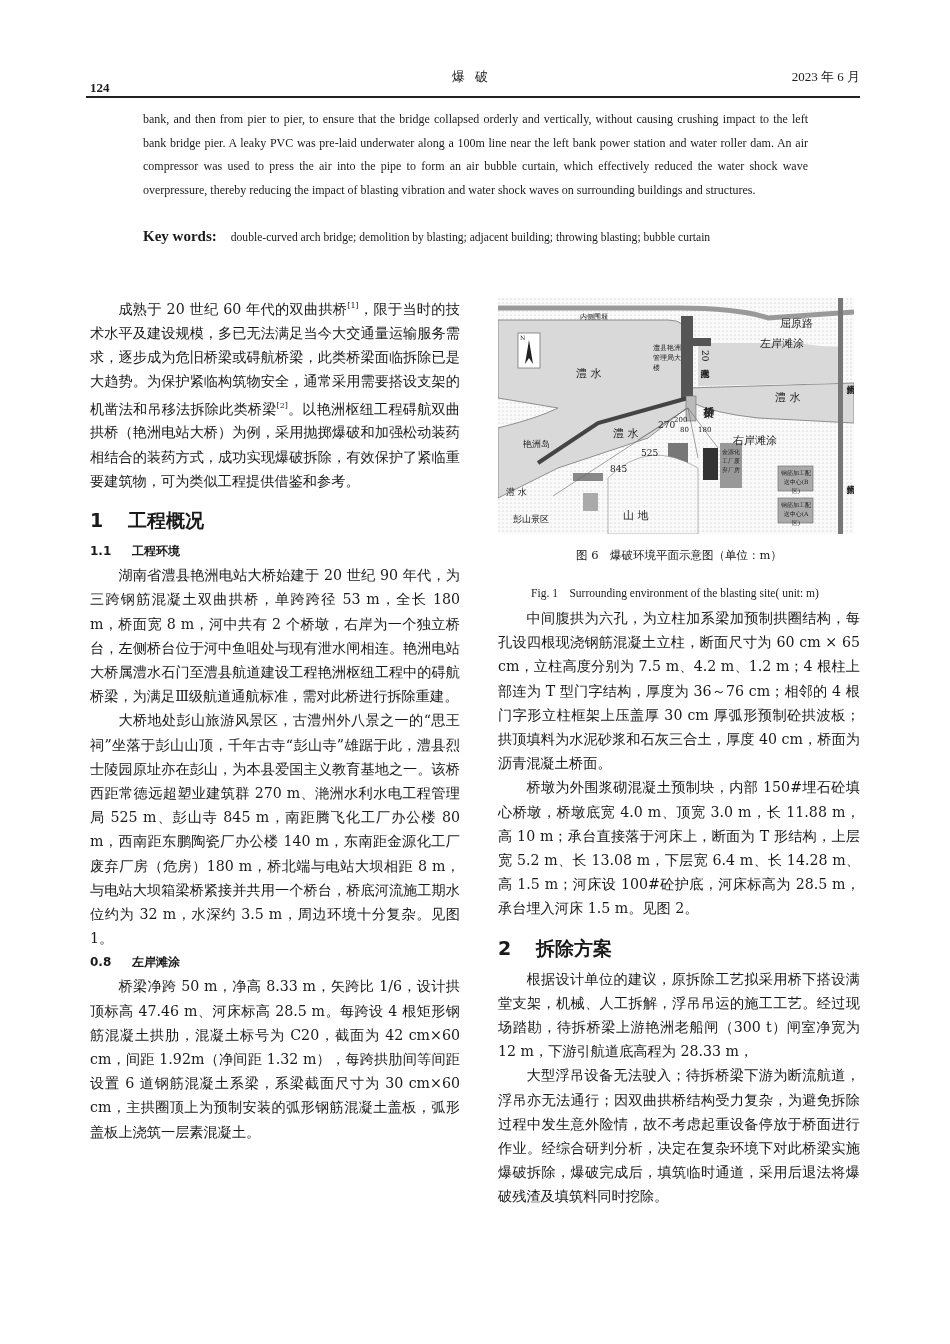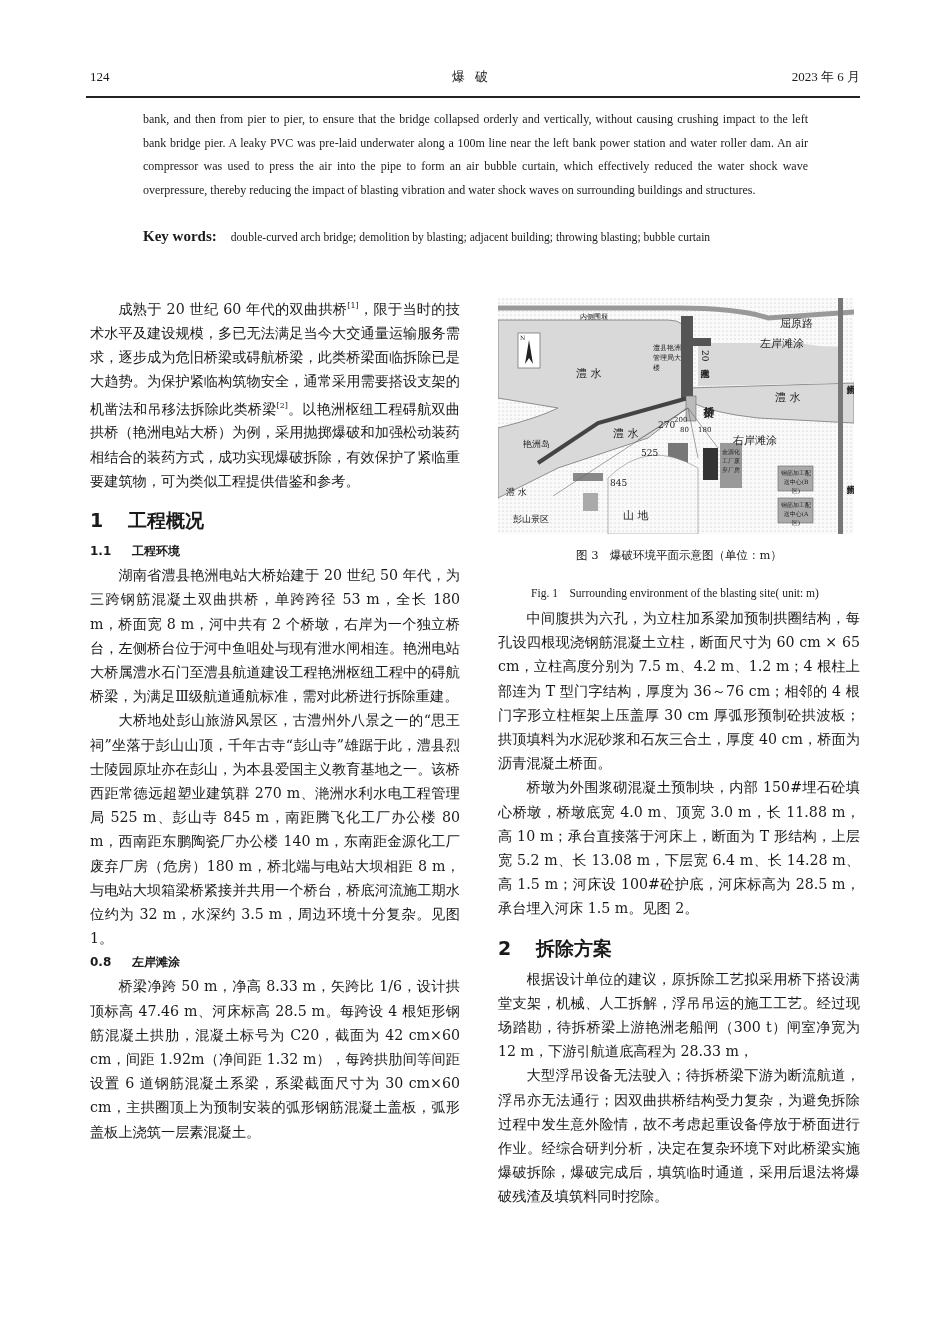--- a/index.html
+++ b/index.html
@@ -1,20 +1,20 @@
 <!DOCTYPE html>
 <html><head>
 <meta charset="utf-8">
 <style>
   html, body { margin: 0; padding: 0; background: #ffffff; }
   body { width: 950px; height: 1344px; position: relative; overflow: hidden;
          font-family: "DejaVu Serif", "Liberation Serif", serif; color: #1a1a1a; }
   .header { position: absolute; left: 90px; top: 68px; width: 770px; height: 24px;
             font-family: "Liberation Serif", serif; font-size: 13px; }
-  .header .pg { position: absolute; left: 0; top: 1px; }
+  .header .pg { position: absolute; left: 0; top: 12px; font-weight: bold; }
   .header .journal { position: absolute; left: 0; width: 100%; text-align: center; top: 0; letter-spacing: 10px; }
   .header .date { position: absolute; right: 0; top: 0; }
   .header-rule { position: absolute; left: 86px; top: 96px; width: 774px; height: 1.5px; background: #222; }
   .abstract { position: absolute; left: 143px; top: 108px; width: 665px;
               font-family: "Liberation Serif", serif; font-size: 12px; line-height: 23.5px;
               text-align: justify; }
   .kw { position: absolute; left: 143px; top: 224px; width: 665px; font-family: "Liberation Serif", serif;
         font-size: 11.6px; line-height: 24px; text-align: justify; }
   .kw b { font-size: 15px; margin-right: 14px; }
   .col { position: absolute; font-size: 14.2px; line-height: 24.2px; text-align: justify; }
@@ -51,21 +51,21 @@
 <div class="abstract">bank, and then from pier to pier, to ensure that the bridge collapsed orderly and vertically, without causing crushing impact to the left bank bridge pier. A leaky PVC was pre-laid underwater along a 100m line near the left bank power station and water roller dam. An air compressor was used to press the air into the pipe to form an air bubble curtain, which effectively reduced the water shock wave overpressure, thereby reducing the impact of blasting vibration and water shock waves on surrounding buildings and structures.</div>
 <div class="kw">
   <b>Key words:</b><span>double-curved arch bridge;  demolition by blasting;  adjacent building;  throwing blasting;  bubble curtain</span>
 </div>
 
 <div class="col col-left" style="top:294px;">
   <p><span>成熟于 20 世纪 60 年代的双曲拱桥</span><sup>[1]</sup><span>，限于当时的技术水平及建设规模，多已无法满足当今大交通量运输服务需求，逐步成为危旧桥梁或碍航桥梁，此类桥梁面临拆除已是大趋势。为保护紧临构筑物安全，通常采用需要搭设支架的机凿法和吊移法拆除此类桥梁</span><sup>[2]</sup><span>。以艳洲枢纽工程碍航双曲拱桥（艳洲电站大桥）为例，采用抛掷爆破和加强松动装药相结合的装药方式，成功实现爆破拆除，有效保护了紧临重要建筑物，可为类似工程提供借鉴和参考。</span></p>
 
   <h2 style="margin-top:8px;"><span class="num">1</span><span>工程概况</span></h2>
   <h3><span class="num">1.1</span><span>工程环境</span></h3>
-  <p>湖南省澧县艳洲电站大桥始建于 20 世纪 50 年代，为三跨钢筋混凝土双曲拱桥，单跨跨径 53 m，全长 180 m，桥面宽 8 m，河中共有 2 个桥墩，右岸为一个独立桥台，左侧桥台位于河中鱼咀处与现有泄水闸相连。艳洲电站大桥属澧水石门至澧县航道建设工程艳洲枢纽工程中的碍航桥梁，为满足Ⅲ级航道通航标准，需对此桥进行拆除重建。</p>
+  <p>湖南省澧县艳洲电站大桥始建于 20 世纪 90 年代，为三跨钢筋混凝土双曲拱桥，单跨跨径 53 m，全长 180 m，桥面宽 8 m，河中共有 2 个桥墩，右岸为一个独立桥台，左侧桥台位于河中鱼咀处与现有泄水闸相连。艳洲电站大桥属澧水石门至澧县航道建设工程艳洲枢纽工程中的碍航桥梁，为满足Ⅲ级航道通航标准，需对此桥进行拆除重建。</p>
   <p>大桥地处彭山旅游风景区，古澧州外八景之一的“思王祠”坐落于彭山山顶，千年古寺“彭山寺”雄踞于此，澧县烈士陵园原址亦在彭山，为本县爱国主义教育基地之一。该桥西距常德远超塑业建筑群 270 m、滟洲水利水电工程管理局 525 m、彭山寺 845 m，南距腾飞化工厂办公楼 80 m，西南距东鹏陶瓷厂办公楼 140 m，东南距金源化工厂废弃厂房（危房）180 m，桥北端与电站大坝相距 8 m，与电站大坝箱梁桥紧接并共用一个桥台，桥底河流施工期水位约为 32 m，水深约 3.5 m，周边环境十分复杂。见图 1。</p>
   <h3><span class="num">0.8</span><span>左岸滩涂</span></h3>
   <p>桥梁净跨 50 m，净高 8.33 m，矢跨比 1/6，设计拱顶标高 47.46 m、河床标高 28.5 m。每跨设 4 根矩形钢筋混凝土拱肋，混凝土标号为 C20，截面为 42 cm×60 cm，间距 1.92m（净间距 1.32 m），每跨拱肋间等间距设置 6 道钢筋混凝土系梁，系梁截面尺寸为 30 cm×60 cm，主拱圈顶上为预制安装的弧形钢筋混凝土盖板，弧形盖板上浇筑一层素混凝土。</p>
 </div>
 
 <div class="figure">
   <svg width="356" height="236" viewBox="0 0 356 236">
     <defs>
       <pattern id="dots" width="4" height="4" patternUnits="userSpaceOnUse">
         <rect width="4" height="4" fill="#fafafa"></rect>
@@ -118,29 +118,29 @@
   <span class="map-label vert" style="left:200px;top:52px;">20孔泄水闸</span>
   <span class="map-label big vert" style="left:202px;top:100px;">待拆桥梁</span>
   <span class="map-label big" style="left:235px;top:135px;">右岸滩涂</span>
   <span class="map-label" style="left:25px;top:140px;">艳洲岛</span>
   <span class="map-label big" style="left:125px;top:210px;">山 地</span>
   <span class="map-label" style="left:15px;top:215px;">彭山景区</span>
   <span class="map-label vert" style="left:346px;top:80px;">澧州大桥</span>
   <span class="map-label vert" style="left:346px;top:180px;">澧州大桥</span>
   <span class="map-label" style="left:160px;top:122px;">270</span>
   <span class="map-label" style="left:143px;top:150px;">525</span>
-  <span class="map-label" style="left:112px;top:180px;">845</span>
+  <span class="map-label" style="left:112px;top:166px;">845</span>
   <span class="map-label" style="left:182px;top:128px;font-size:7px;">80</span>
   <span class="map-label" style="left:176px;top:118px;font-size:7px;">200</span>
   <span class="map-label" style="left:200px;top:128px;font-size:7px;">180</span>
   <span class="map-label" style="left:224px;top:150px;font-size:6px;width:22px;white-space:normal;">金源化工厂废弃厂房</span>
   <span class="map-label" style="left:283px;top:171px;font-size:6px;width:30px;white-space:normal;text-align:center;">钢筋加工配送中心(B区)</span>
   <span class="map-label" style="left:283px;top:203px;font-size:6px;width:30px;white-space:normal;text-align:center;">钢筋加工配送中心(A区)</span>
 </div>
-<div class="caption-cn">图 3　爆破环境平面示意图（单位：m）</div>
+<div class="caption-cn">图 6　爆破环境平面示意图（单位：m）</div>
 <div class="caption-en">Fig. 1　Surrounding environment of the blasting site( unit: m)</div>
 
 <div class="col col-right" style="top:606px;">
   <p>中间腹拱为六孔，为立柱加系梁加预制拱圈结构，每孔设四根现浇钢筋混凝土立柱，断面尺寸为 60 cm × 65 cm，立柱高度分别为 7.5 m、4.2 m、1.2 m；4 根柱上部连为 T 型门字结构，厚度为 36～76 cm；相邻的 4 根门字形立柱框架上压盖厚 30 cm 厚弧形预制砼拱波板；拱顶填料为水泥砂浆和石灰三合土，厚度 40 cm，桥面为沥青混凝土桥面。</p>
   <p>桥墩为外围浆砌混凝土预制块，内部 150#埋石砼填心桥墩，桥墩底宽 4.0 m、顶宽 3.0 m，长 11.88 m，高 10 m；承台直接落于河床上，断面为 T 形结构，上层宽 5.2 m、长 13.08 m，下层宽 6.4 m、长 14.28 m、高 1.5 m；河床设 100#砼护底，河床标高为 28.5 m，承台埋入河床 1.5 m。见图 2。</p>
   <h2 style="margin-top:8px;"><span class="num">2</span><span>拆除方案</span></h2>
   <p>根据设计单位的建议，原拆除工艺拟采用桥下搭设满堂支架，机械、人工拆解，浮吊吊运的施工工艺。经过现场踏勘，待拆桥梁上游艳洲老船闸（300 t）闸室净宽为 12 m，下游引航道底高程为 28.33 m，</p>
   <p>大型浮吊设备无法驶入；待拆桥梁下游为断流航道，浮吊亦无法通行；因双曲拱桥结构受力复杂，为避免拆除过程中发生意外险情，故不考虑起重设备停放于桥面进行作业。经综合研判分析，决定在复杂环境下对此桥梁实施爆破拆除，爆破完成后，填筑临时通道，采用后退法将爆破残渣及填筑料同时挖除。</p>
 </div>
 

